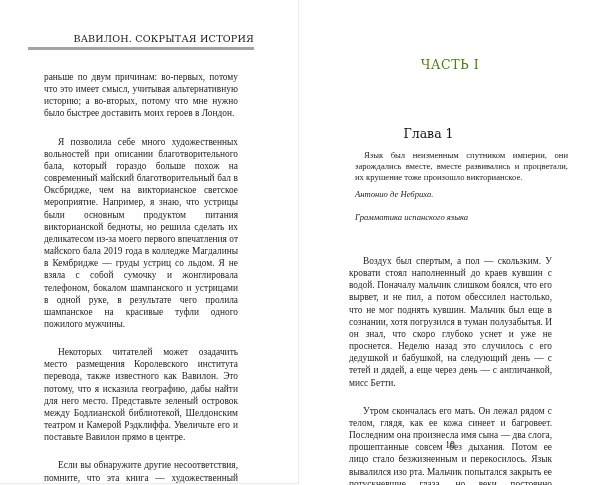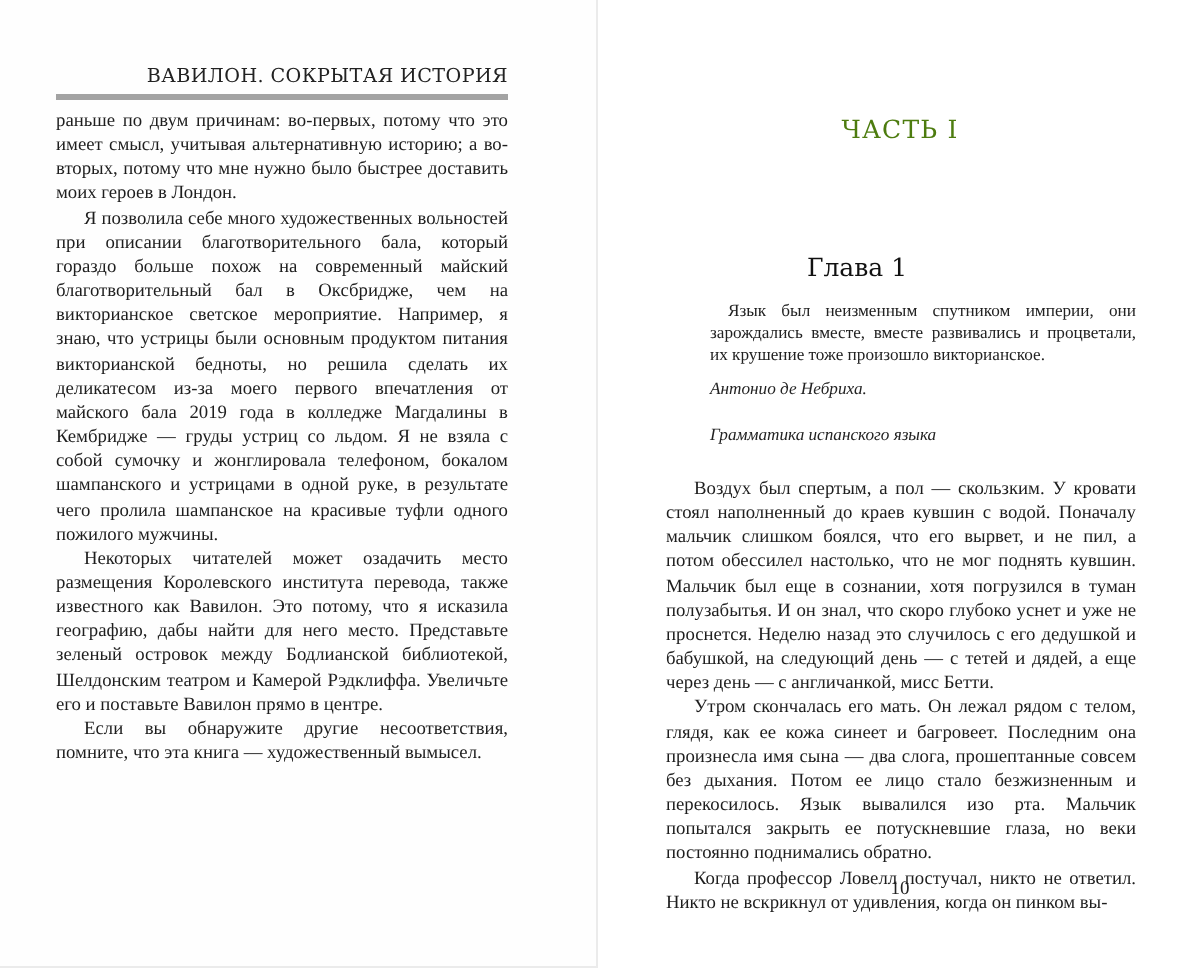--- a/index.html
+++ b/index.html
@@ -56,21 +56,21 @@
     line-height: 12.15px;
     text-align: justify;
     color: #1e1e1e;
   }
   .left-body {
     left: 28px;
     width: 226px;
     top: 55px;
   }
   .body-text p {
-    margin: 0;
+    margin: 16px;
     text-indent: 14px;
   }
   .body-text p.noindent { text-indent: 0; }
   .part-title {
     position: absolute;
     left: 0;
     width: 300px;
     top: 57px;
     text-align: center;
     font-family: "DejaVu Serif", "Liberation Serif", serif;

